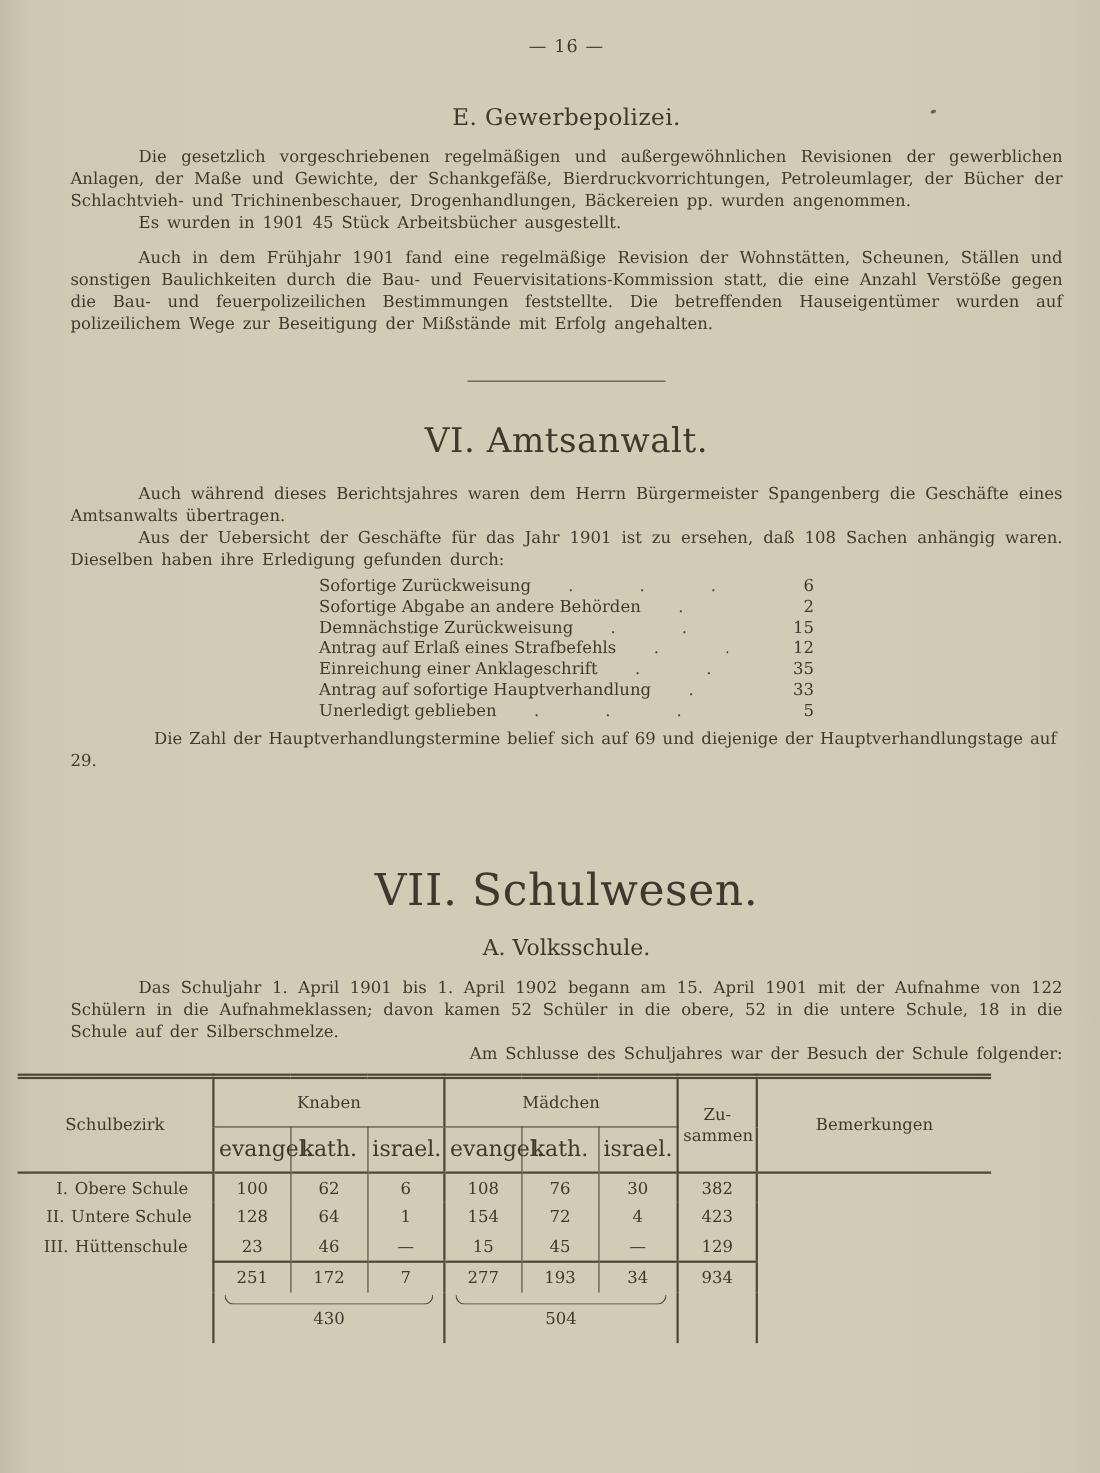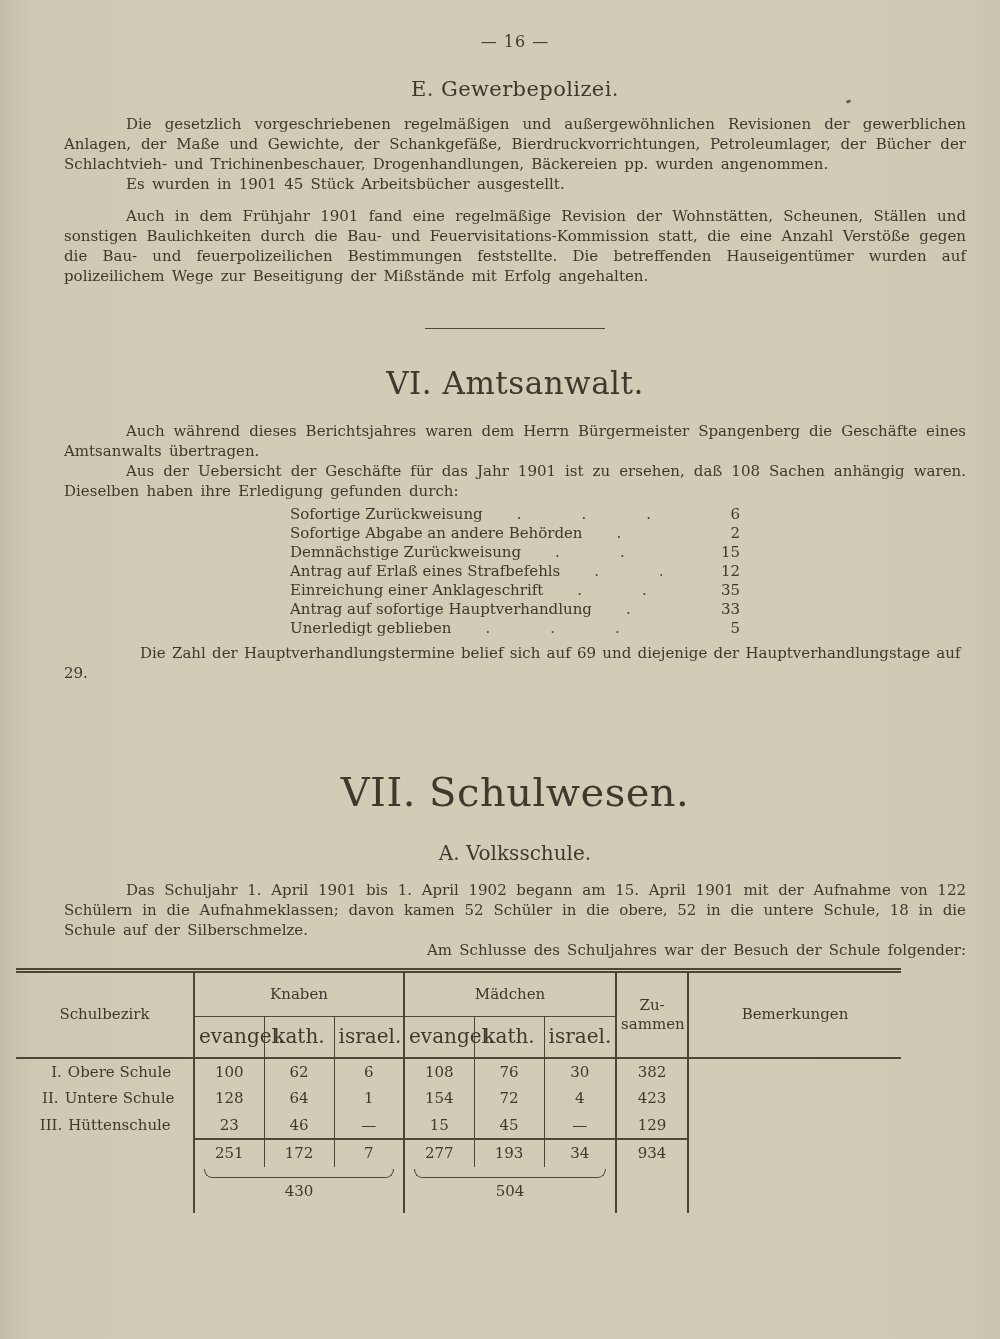--- a/index.html
+++ b/index.html
@@ -136,21 +136,21 @@
 </head>
 <body>
 
 <div class="page">
   <span class="speck speck-1"></span>
 
   <div class="content">
 
     <div class="pageno">—  16  —</div>
 
-    <h2 class="h-small" style="margin-top:26px">E. Gewerbepolizei.</h2>
+    <h2 class="h-small" style="margin-top:44px">E. Gewerbepolizei.</h2>
     <p class="body indent" style="margin-top:13px">Die gesetzlich vorgeschriebenen regelmäßigen und außergewöhnlichen Revisionen der gewerblichen Anlagen, der Maße und Gewichte, der Schankgefäße, Bierdruckvorrichtungen, Petroleumlager, der Bücher der Schlachtvieh- und Trichinenbeschauer, Drogenhandlungen, Bäckereien pp. wurden angenommen.</p>
     <p class="body indent">Es wurden in 1901 45 Stück Arbeitsbücher ausgestellt.</p>
 
     <p class="body indent" style="margin-top:12px">Auch in dem Frühjahr 1901 fand eine regelmäßige Revision der Wohnstätten, Scheunen, Ställen und sonstigen Baulichkeiten durch die Bau- und Feuervisitations-Kommission statt, die eine Anzahl Verstöße gegen die Bau- und feuerpolizeilichen Bestimmungen feststellte. Die betreffenden Hauseigentümer wurden auf polizeilichem Wege zur Beseitigung der Mißstände mit Erfolg angehalten.</p>
 
     <div class="divider"></div>
 
     <h1 class="h-large" style="margin-top:36px">VI. Amtsanwalt.</h1>
     <p class="body indent" style="margin-top:20px">Auch während dieses Berichtsjahres waren dem Herrn Bürgermeister Spangenberg die Geschäfte eines Amtsanwalts übertragen.</p>
     <p class="body indent">Aus der Uebersicht der Geschäfte für das Jahr 1901 ist zu ersehen, daß 108 Sachen anhängig waren. Dieselben haben ihre Erledigung gefunden durch:</p>
@@ -190,21 +190,21 @@
         <span class="tally-label">Unerledigt geblieben</span>
         <span class="tally-dots">.    .    .    .    .</span>
         <span class="tally-value">5</span>
       </div>
     </div>
 
 
     <p class="body" style="margin-top:5px;text-indent:76px;text-align:left;word-spacing:1.5px">Die Zahl der Hauptverhandlungstermine belief sich auf 69 und diejenige der Hauptverhandlungstage auf 29.</p>
 
     <h1 class="h-large" style="margin-top:86px;font-size:40px">VII. Schulwesen.</h1>
-    <h3 class="h-sub" style="margin-top:26px">A. Volksschule.</h3>
+    <h3 class="h-sub" style="margin-top:16px">A. Volksschule.</h3>
     <p class="body indent" style="margin-top:15px">Das Schuljahr 1. April 1901 bis 1. April 1902 begann am 15. April 1901 mit der Aufnahme von 122 Schülern in die Aufnahmeklassen; davon kamen 52 Schüler in die obere, 52 in die untere Schule, 18 in die Schule auf der Silberschmelze.</p>
     <p class="body" style="text-indent:76px;text-align:right">Am Schlusse des Schuljahres war der Besuch der Schule folgender:</p>
   </div>
 
   <table class="school">
     <colgroup>
       <col style="width:178px">
         <col style="width:70px">
         <col style="width:70px">
         <col style="width:70px">

